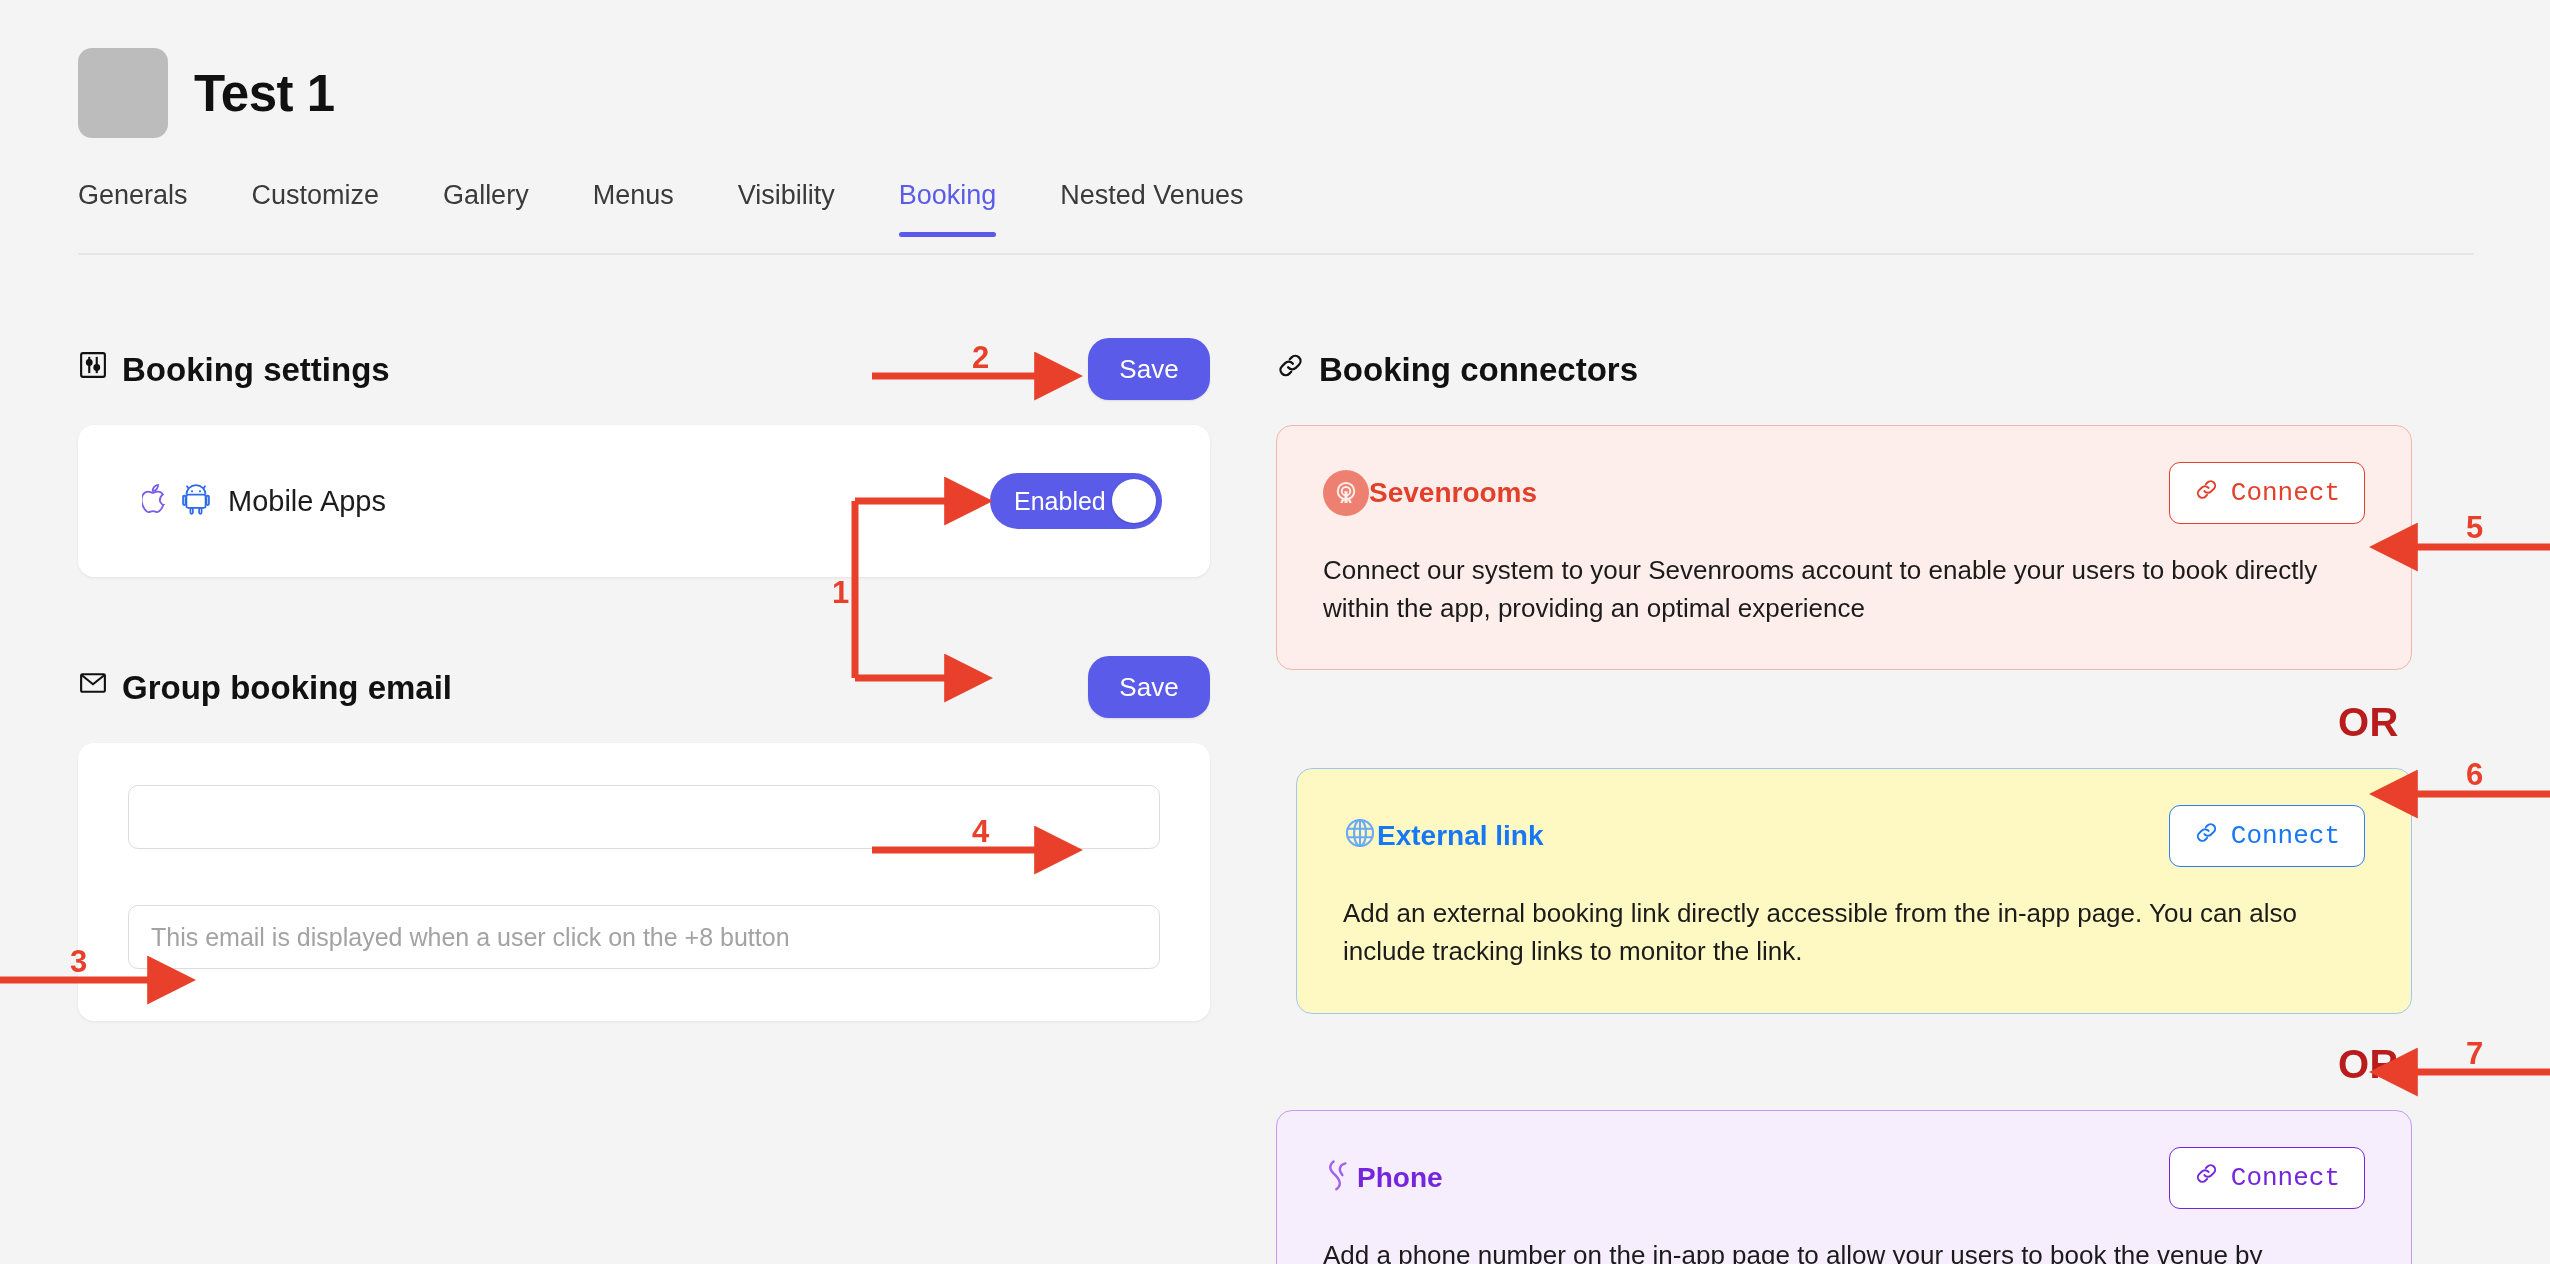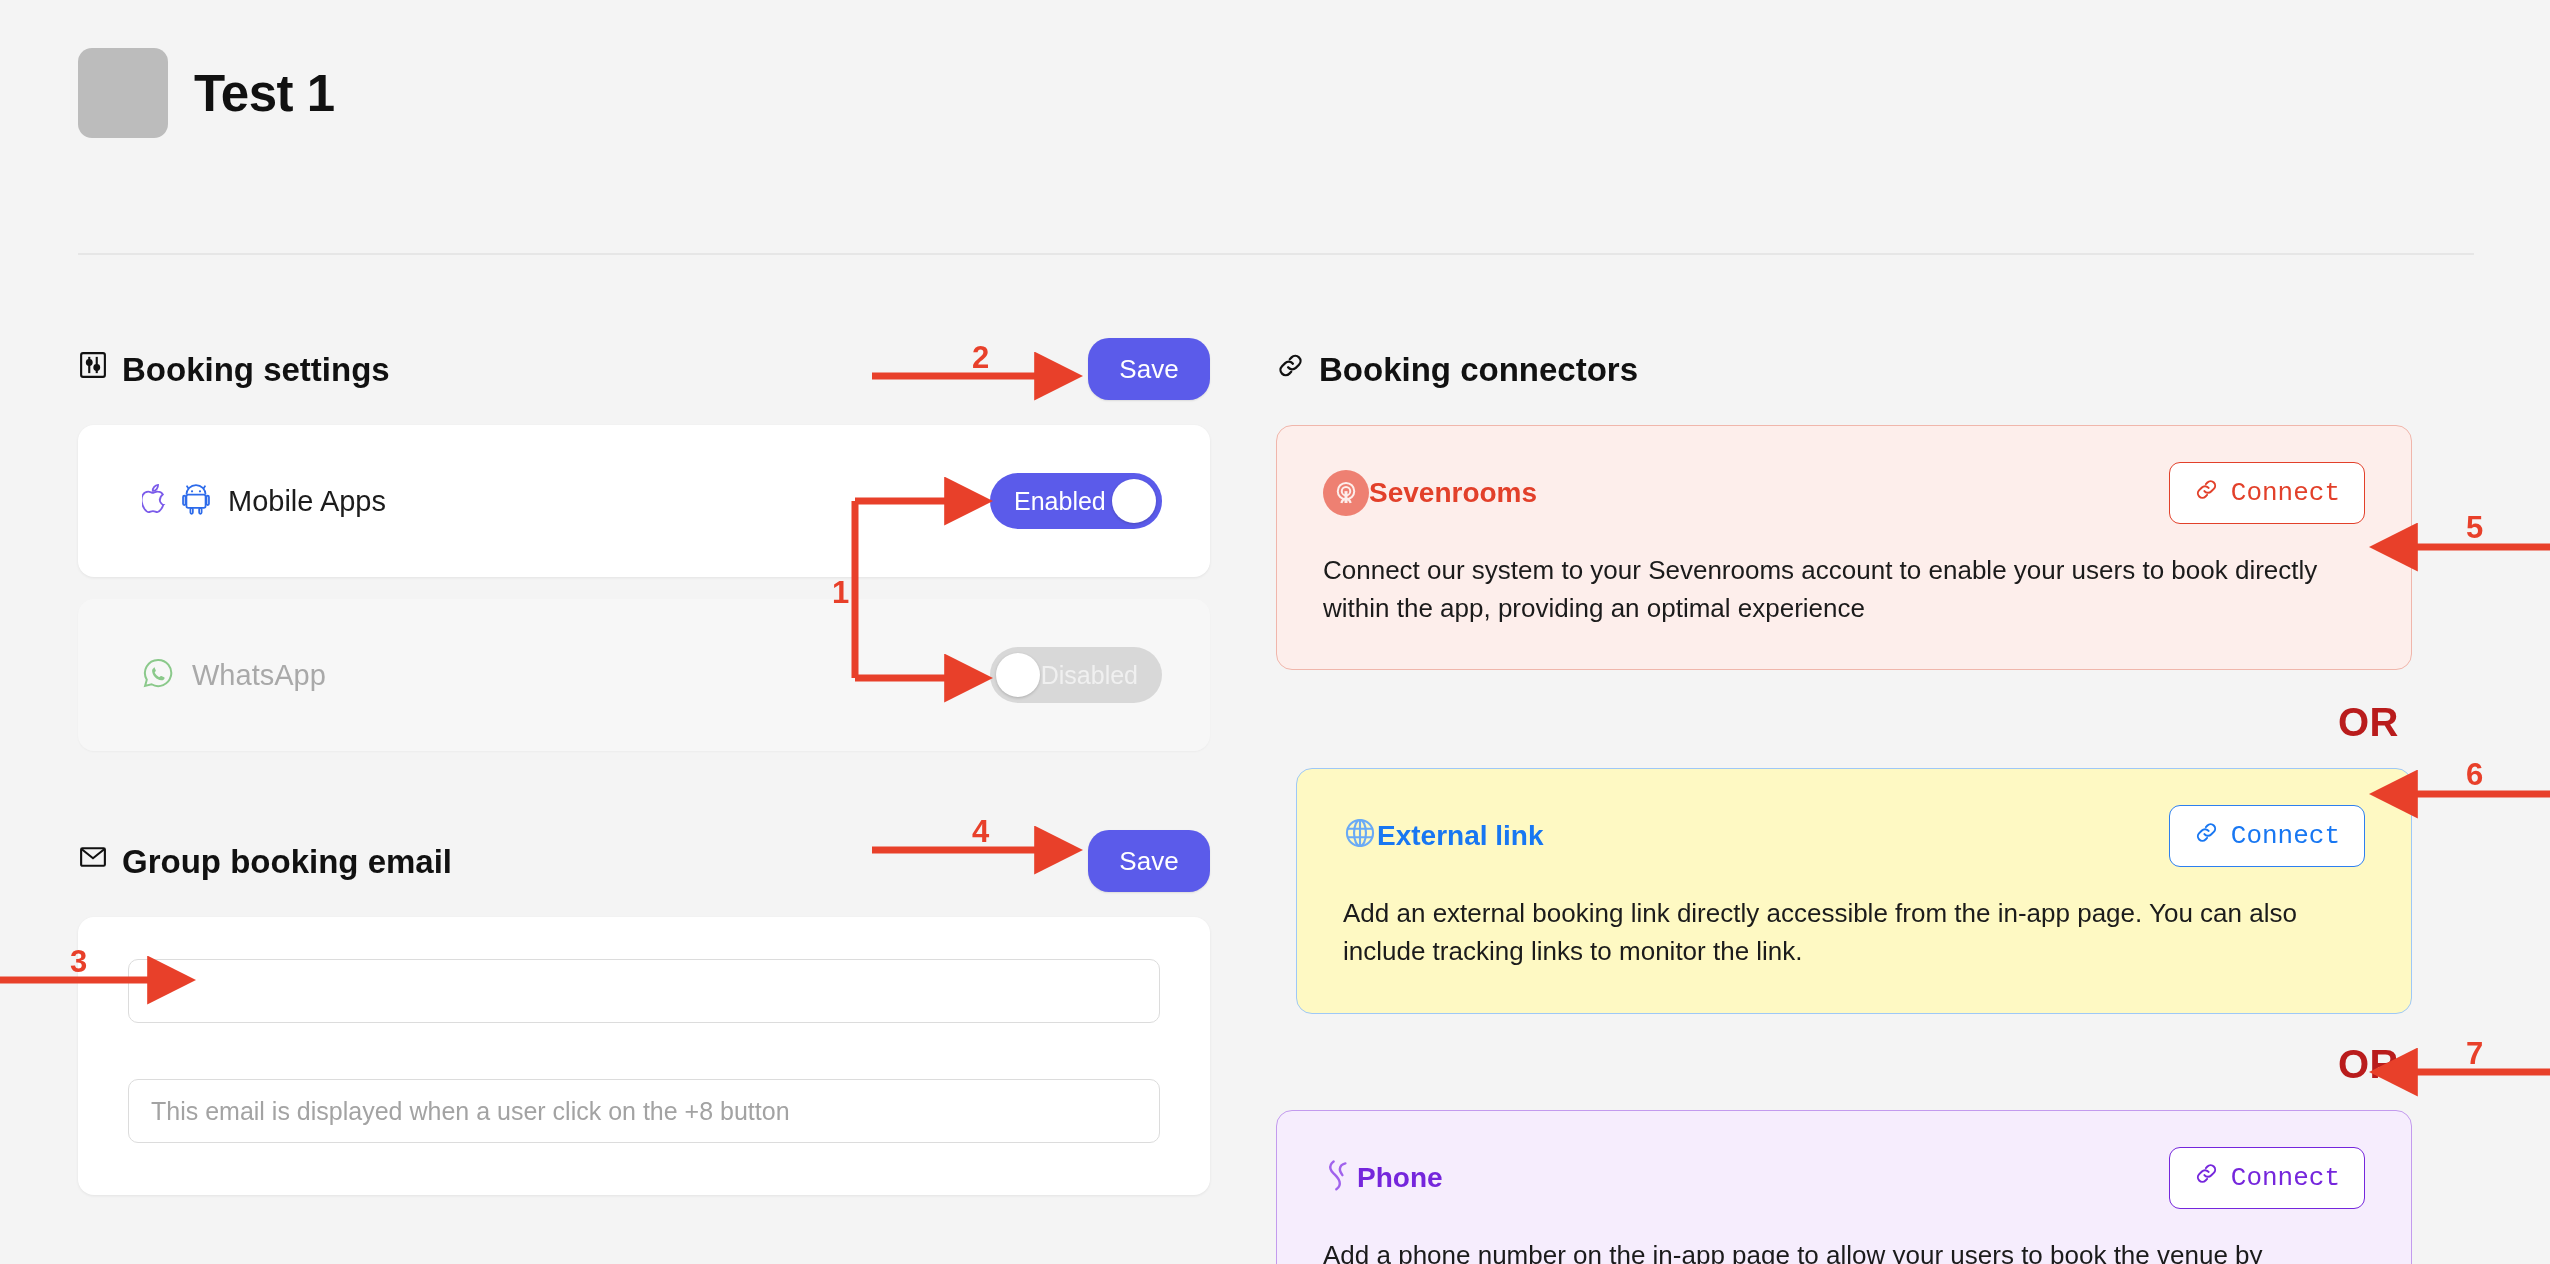--- a/index.html
+++ b/index.html
@@ -297,20 +297,29 @@
 </head>
 <body>
 
 <div class="page">
 
   <div class="venue-header">
     <div class="venue-avatar"></div>
     <div class="venue-title">Test 1</div>
   </div>
 
+  <div class="tabs">
+    <button class="tab">Generals</button>
+    <button class="tab">Customize</button>
+    <button class="tab">Gallery</button>
+    <button class="tab">Menus</button>
+    <button class="tab">Visibility</button>
+    <button class="tab active">Booking</button>
+    <button class="tab">Nested Venues</button>
+  </div>
   <div class="tabs-rule"></div>
 
   <div class="col-left">
 
     <div class="section-head">
       <div class="section-title">
         <span>
           <svg width="30" height="30" viewBox="0 0 24 24" fill="none" stroke="#111" stroke-width="1.7">
             <rect x="2.5" y="2.5" width="19" height="19" rx="1.5"></rect>
             <line x1="9" y1="5.5" x2="9" y2="18.5"></line>
@@ -348,37 +357,20 @@
           </span>
         </span>
         <span class="row-label">Mobile Apps</span>
       </div>
       <div class="switch on">
         <span class="lbl">Enabled</span>
         <span class="knob"></span>
       </div>
     </div>
 
-    <div class="toggle-row disabled-row">
-      <div class="row-left">
-        <span class="row-icons">
-          <span>
-            <svg width="32" height="32" viewBox="0 0 24 24" fill="none" stroke="#8BC98B" stroke-width="1.5">
-              <path d="M12 2.2A9.8 9.8 0 0 0 3.6 17l-1.3 4.7 4.85-1.27A9.8 9.8 0 1 0 12 2.2z"></path>
-              <path d="M8.8 7.6c.25-.05.5 0 .67.38l.85 2c.1.26.06.5-.1.7l-.5.6c-.17.2-.2.42-.07.65a7.2 7.2 0 0 0 3 3c.23.13.45.1.64-.08l.6-.5c.2-.17.45-.2.7-.1l2 .85c.37.17.43.42.38.67-.2 1.1-1.3 1.85-2.45 1.75-3.6-.35-6.6-3.35-6.95-6.95-.1-1.15.65-2.25 1.75-2.45z" fill="#8BC98B" stroke="none"></path>
-            </svg>
-          </span>
-        </span>
-        <span class="row-label muted">WhatsApp</span>
-      </div>
-      <div class="switch off">
-        <span class="lbl">Disabled</span>
-        <span class="knob"></span>
-      </div>
-    </div>
 
     <div class="email-section">
       <div class="section-head">
         <div class="section-title">
           <span>
             <svg width="30" height="30" viewBox="0 0 24 24" fill="none" stroke="#111" stroke-width="1.7">
               <rect x="2.5" y="5" width="19" height="14" rx="1"></rect>
               <path d="M2.8 5.6 12 13l9.2-7.4"></path>
             </svg>
           </span>

